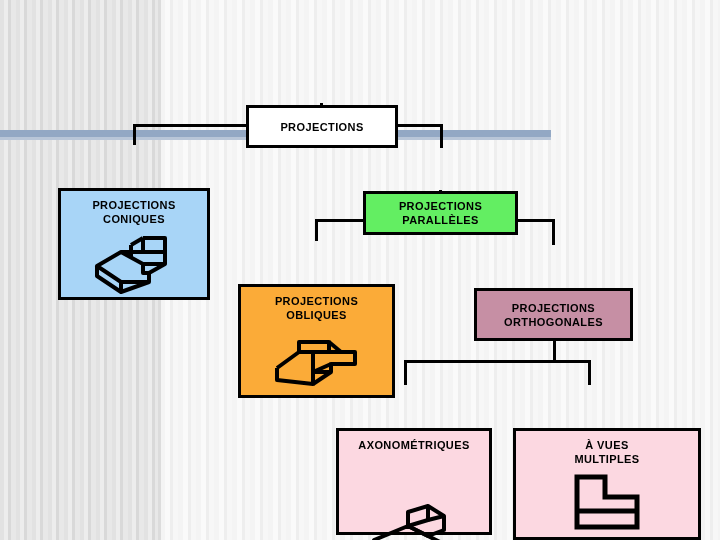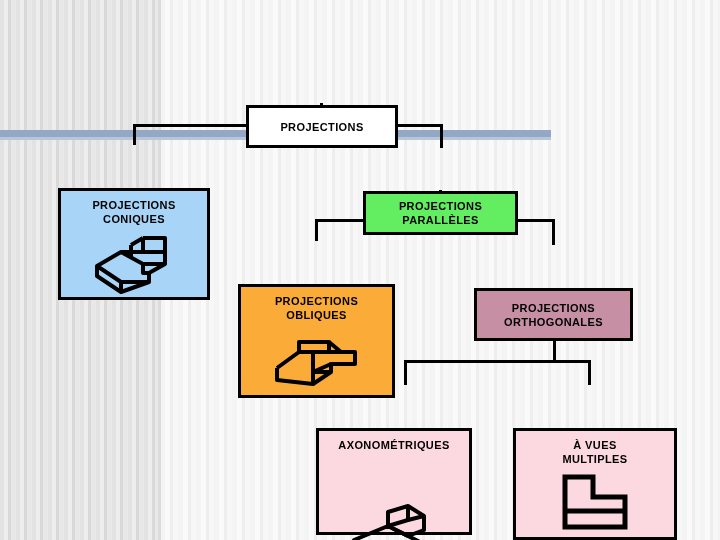--- a/index.html
+++ b/index.html
@@ -53,22 +53,22 @@
   #n-conic{left:58px;top:143px;width:152px;height:112px;background:#a8d5f7;}
   #n-parallel{left:363px;top:146px;width:155px;height:44px;background:#63ee62;
     justify-content:center;}
   #n-parallel .label{margin-top:0;}
 
   #n-oblique{left:238px;top:239px;width:157px;height:114px;background:#fbab38;}
   #n-ortho{left:474px;top:243px;width:159px;height:53px;background:#c68fa4;
     justify-content:center;}
   #n-ortho .label{margin-top:0;}
 
-  #n-axono{left:316px;top:383px;width:156px;height:107px;background:#fcd8e1;gap:48px;}
-  #n-multi{left:513px;top:383px;width:164px;height:112px;background:#fcd8e1;}
+  #n-axono{left:336px;top:383px;width:156px;height:107px;background:#fcd8e1;gap:48px;}
+  #n-multi{left:513px;top:383px;width:188px;height:112px;background:#fcd8e1;}
 
   svg{display:block;}
 </style>
 </head>
 <body>
 
 <div id="bg-left"></div>
 <div id="bg-right"></div>
 <div id="bg-sep"></div>
 

